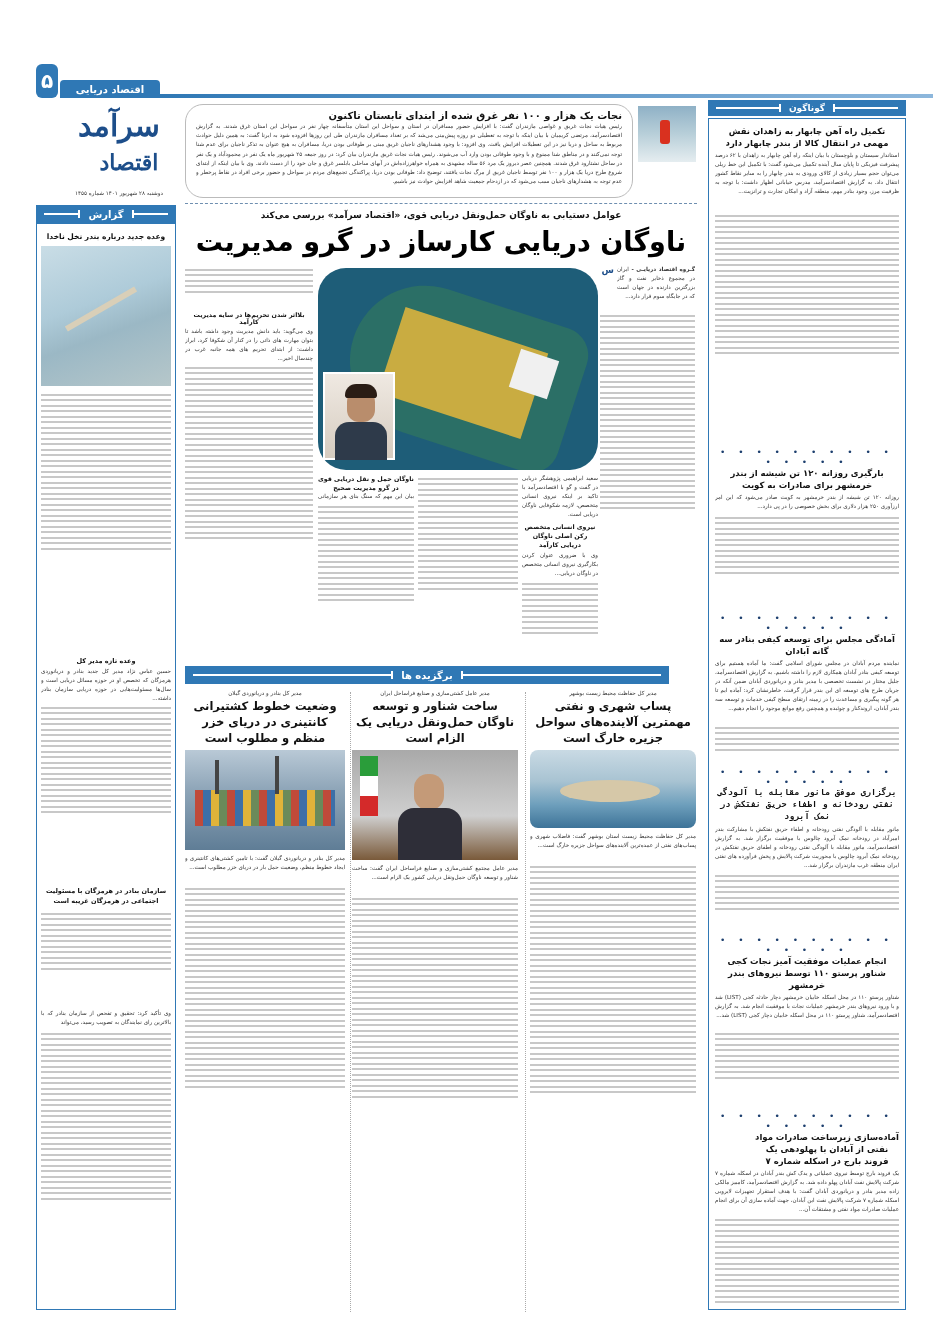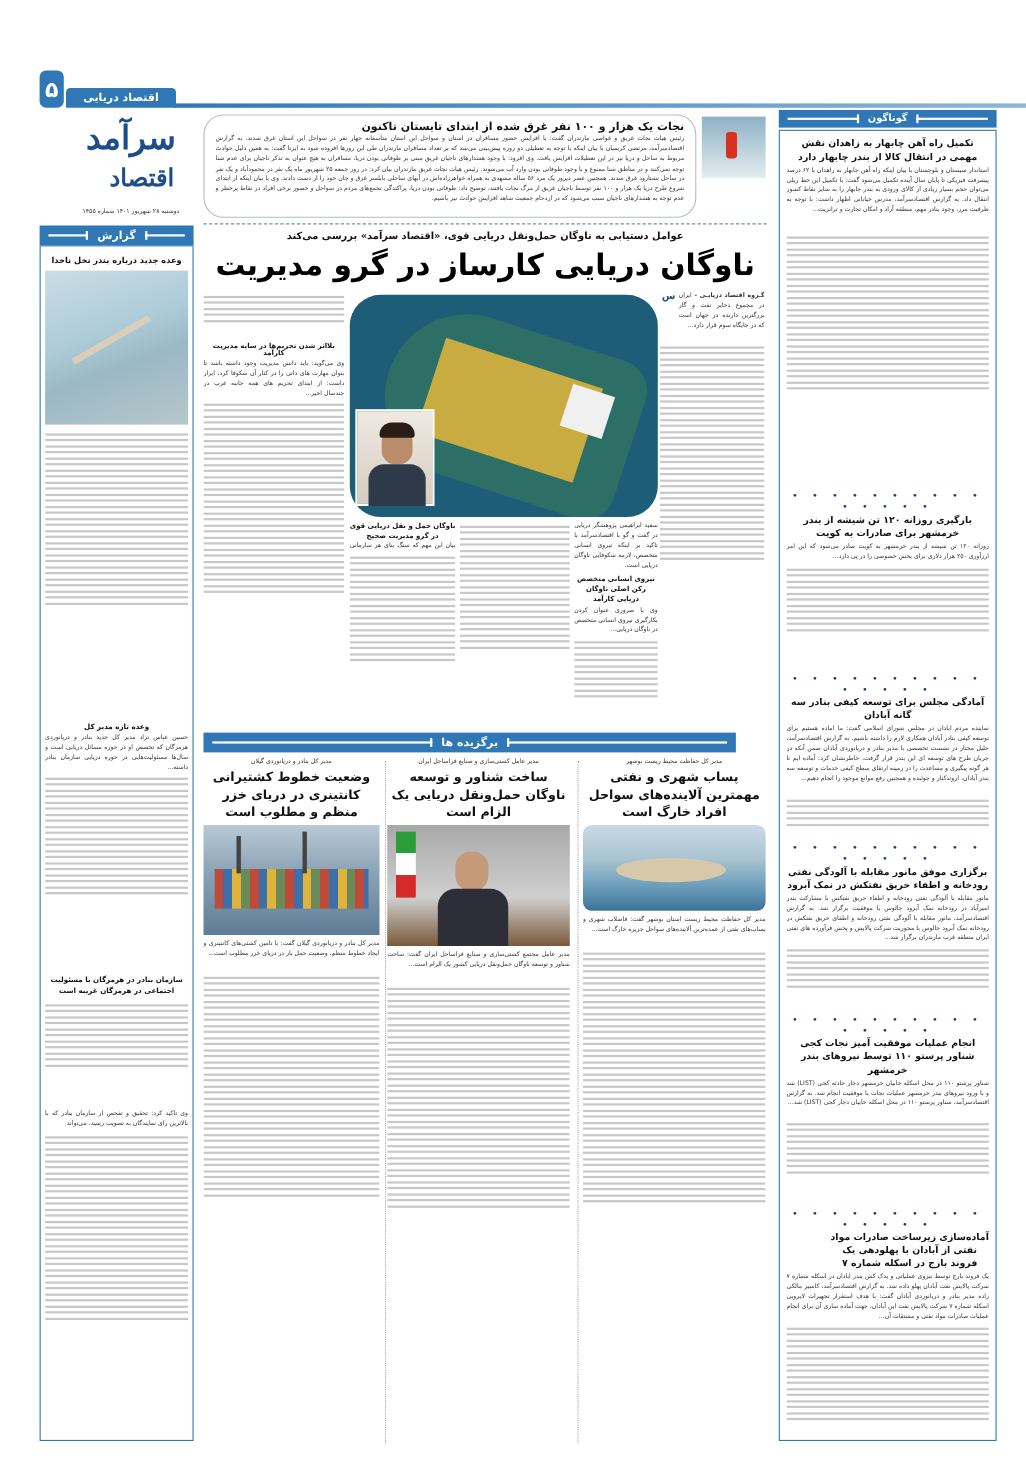--- a/index.html
+++ b/index.html
@@ -337,21 +337,21 @@
 </div>
 
 <div class="abs hdr-bar" style="left:185px;top:666px;width:484px;height:18px;">
   <span class="ln r"></span>
     <span>برگزیده ها</span>
     <span class="ln l"></span>
 </div>
 
 <div class="abs" style="left:530px;top:690px;width:166px;">
   <div style="font-size:5.6px;text-align:center;color:#333;">مدیر کل حفاظت محیط زیست بوشهر</div>
-  <div class="sect-title" style="font-size:11.5px;line-height:16px;margin:2px 0 4px;">پساب شهری و نفتی مهمترین آلاینده‌های سواحل افراد خارگ است</div>
+  <div class="sect-title" style="font-size:11.5px;line-height:16px;margin:2px 0 4px;">پساب شهری و نفتی مهمترین آلاینده‌های سواحل جزیره خارگ است</div>
   <div style="height:78px;background:linear-gradient(180deg,#c9dae4 0%,#a8c3d2 40%,#6e9fbc 70%,#3d7398 100%);border-radius:8px;position:relative;overflow:hidden;">
     <div style="position:absolute;left:30px;top:30px;width:100px;height:22px;background:#d6c8a8;border-radius:50%;"></div>
   </div>
   <div class="txt" style="height:30px;margin-top:4px;">مدیر کل حفاظت محیط زیست استان بوشهر گفت: فاضلاب شهری و پساب‌های نفتی از عمده‌ترین آلاینده‌های سواحل جزیره خارگ است...</div>
   <div class="txt filler" style="height:380px;">
     <span></span>
       <span></span>
       <span></span>
       <span></span>
       <span></span>
@@ -564,21 +564,21 @@
       <span></span>
         <span></span>
         <span></span>
         <span></span>
         <span></span>
     </div>
   </div>
   <div class="dotsep">• • • • • • • • • • • • • • •</div>
 
   <div>
-    <div class="sect-title" style="font-size:8.5px;line-height:12px;margin-bottom:2px;">برگزاری موفق مانور مقابله با آلودگی نفتی رودخانه و اطفاء حریق نفتکش در نمک آبرود</div>
+    <div class="sect-title" style="font-size:8.5px;line-height:12px;margin-bottom:2px;font-family:Liberation Mono, monospace;">برگزاری موفق مانور مقابله با آلودگی نفتی رودخانه و اطفاء حریق نفتکش در نمک آبرود</div>
     <div class="txt" style="height:46px;">مانور مقابله با آلودگی نفتی رودخانه و اطفاء حریق نفتکش با مشارکت بندر امیرآباد در رودخانه نمک آبرود چالوس با موفقیت برگزار شد. به گزارش اقتصادسرآمد، مانور مقابله با آلودگی نفتی رودخانه و اطفای حریق نفتکش در رودخانه نمک آبرود چالوس با محوریت شرکت پالایش و پخش فرآورده های نفتی ایران منطقه غرب مازندران برگزار شد...</div>
     <div class="txt filler" style="height:64px;">
       <span></span>
         <span></span>
         <span></span>
         <span></span>
         <span></span>
         <span></span>
         <span></span>
     </div>

